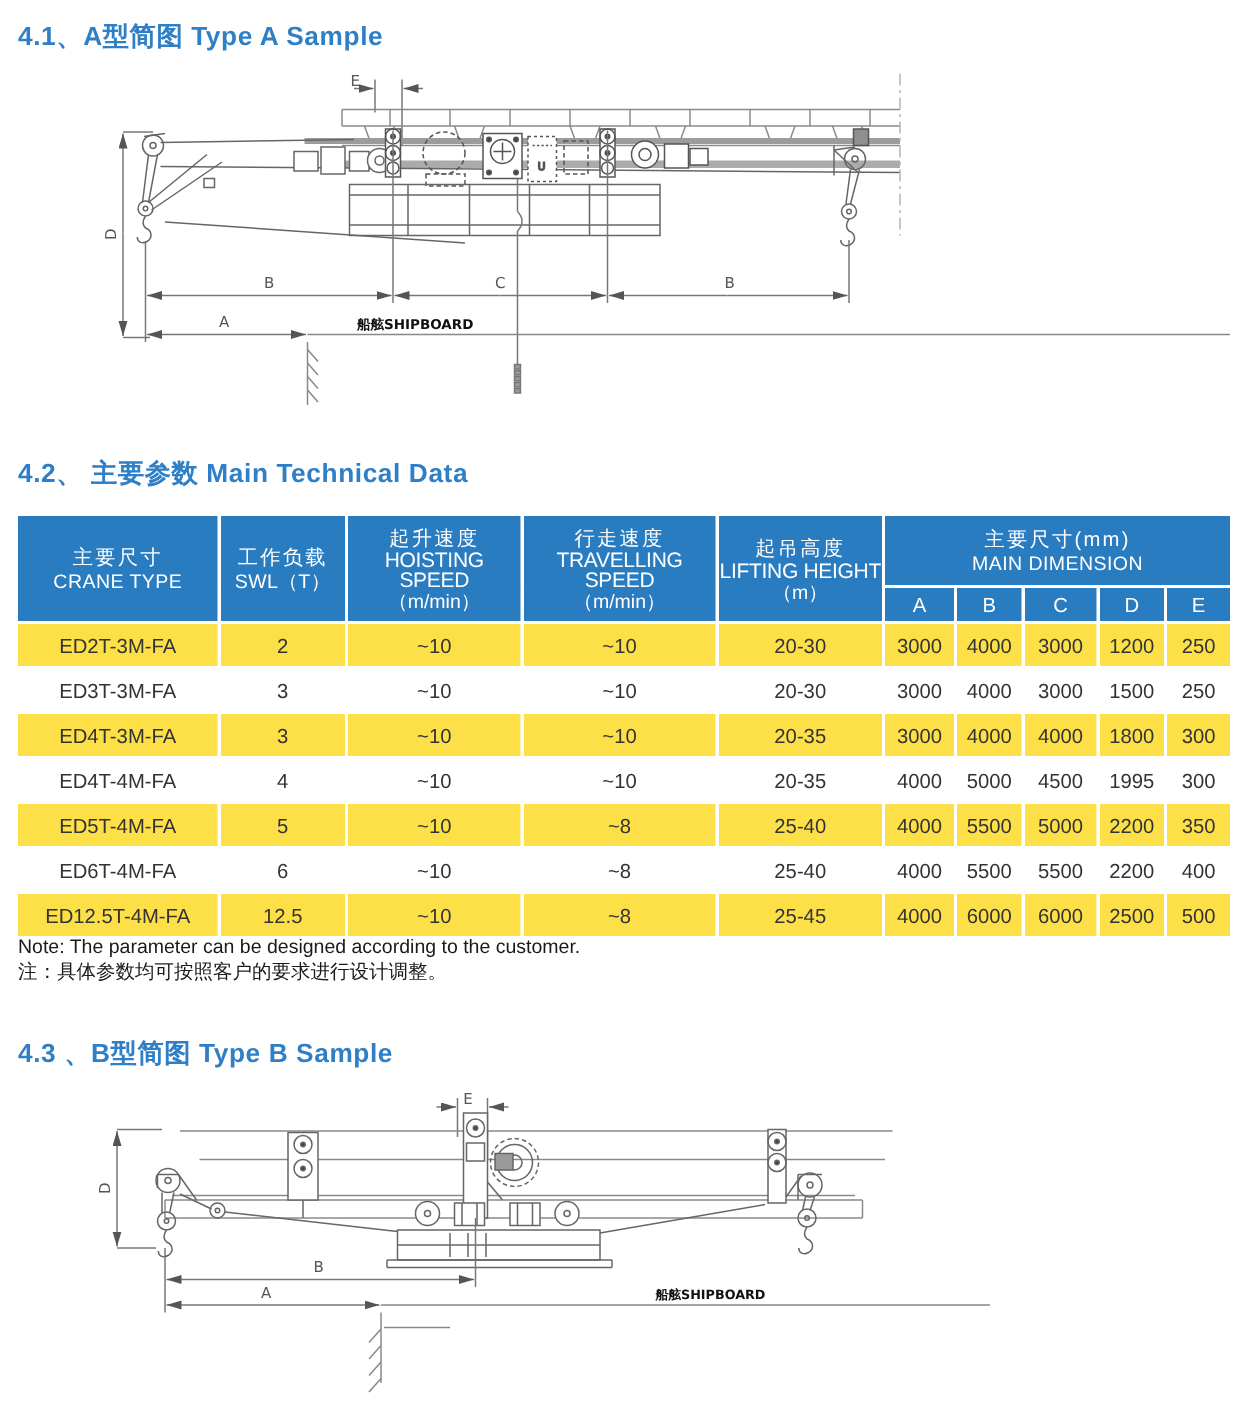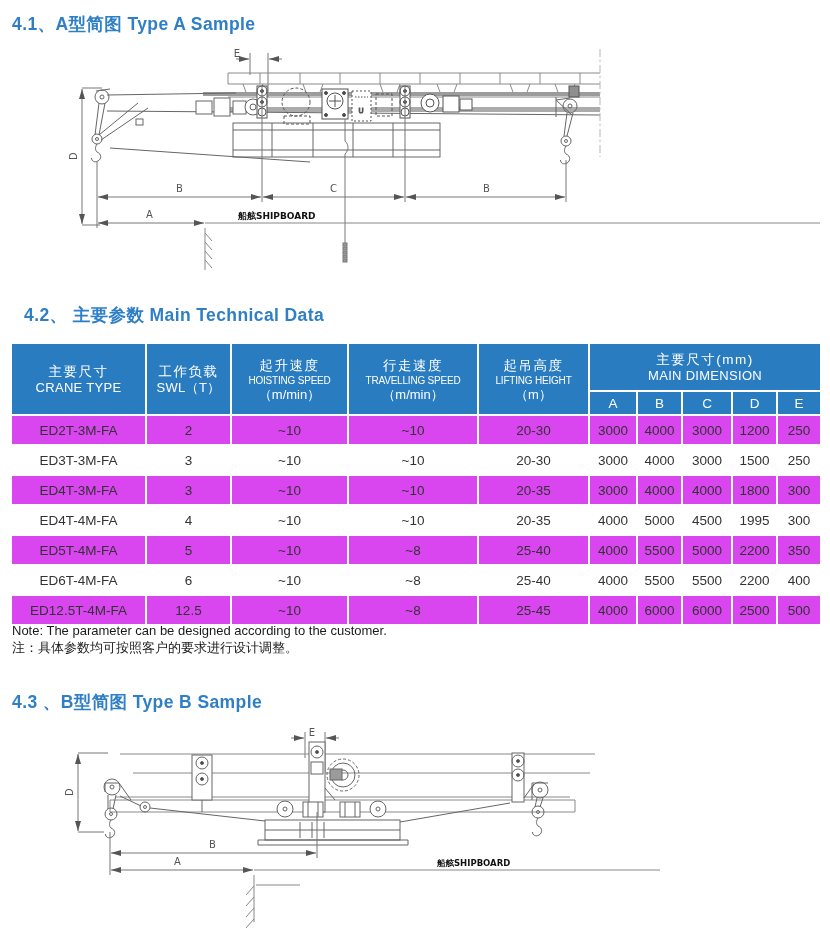--- a/index.html
+++ b/index.html
@@ -6,26 +6,26 @@
   .page{position:relative;width:830px;height:950px;background:#ffffff;overflow:hidden;
         font-family:"Liberation Sans", sans-serif;}
   .h{position:absolute;color:#2e7fc6;font-weight:bold;font-size:17.5px;letter-spacing:.4px;white-space:nowrap;}
   .draw{position:absolute;left:0;}
   
   table.spec{position:absolute;left:10px;top:342px;width:810px;border-collapse:collapse;table-layout:fixed;}
   .spec th,.spec td{border:2px solid #fff;text-align:center;padding:0;overflow:hidden;}
   .spec thead th{background:#2a7cc1;color:#fff;font-weight:normal;vertical-align:middle;}
   .spec .cn{font-size:13.5px;letter-spacing:1.5px;line-height:17px;}
   .spec .en{font-size:13px;letter-spacing:.3px;line-height:16px;}
-  .spec .ensm{font-size:10px;letter-spacing:-.2px;line-height:13px;}
+  .spec .ensm{font-size:14px;letter-spacing:-.2px;line-height:13px;}
   .spec .unit{font-size:13px;line-height:15px;}
   .spec tr.main-h th{height:46px;}
   .spec tr.sub-h th{height:22px;font-size:13.5px;}
   .spec tbody td{height:28px;font-size:13.5px;color:#333;background:#fff;}
-  .spec tbody tr.alt td{background:#d946ef;}
+  .spec tbody tr.alt td{background:#fde047;}
   .notes{position:absolute;left:12px;top:622px;color:#1a1a1a;}
   .notes div{font-size:13px;line-height:17px;}
   svg text{font-family:"DejaVu Sans", sans-serif;}
 </style>
 </head>
 <body>
 
 <div class="page">
 
   <div class="h" style="left:12px;top:12px">4.1、A型简图 Type A Sample</div>
@@ -198,21 +198,21 @@
 
     <g stroke="#888" fill="none" stroke-width="1">
       <line x1="205" y1="183" x2="205" y2="225"></line>
       <line x1="205" y1="188" x2="212" y2="196"></line>
       <line x1="205" y1="197" x2="212" y2="205"></line>
       <line x1="205" y1="206" x2="212" y2="214"></line>
       <line x1="205" y1="215" x2="212" y2="223"></line>
     </g>
   </svg>
 
-  <div class="h" style="left:24px;top:303px">4.2、 主要参数 Main Technical Data</div>
+  <div class="h" style="left:12px;top:303px">4.2、 主要参数 Main Technical Data</div>
 
   <table class="spec">
     <colgroup>
       <col style="width:135px">
         <col style="width:85px">
         <col style="width:117px">
       <col style="width:130px">
         <col style="width:111px">
       <col style="width:48px">
         <col style="width:45px">

